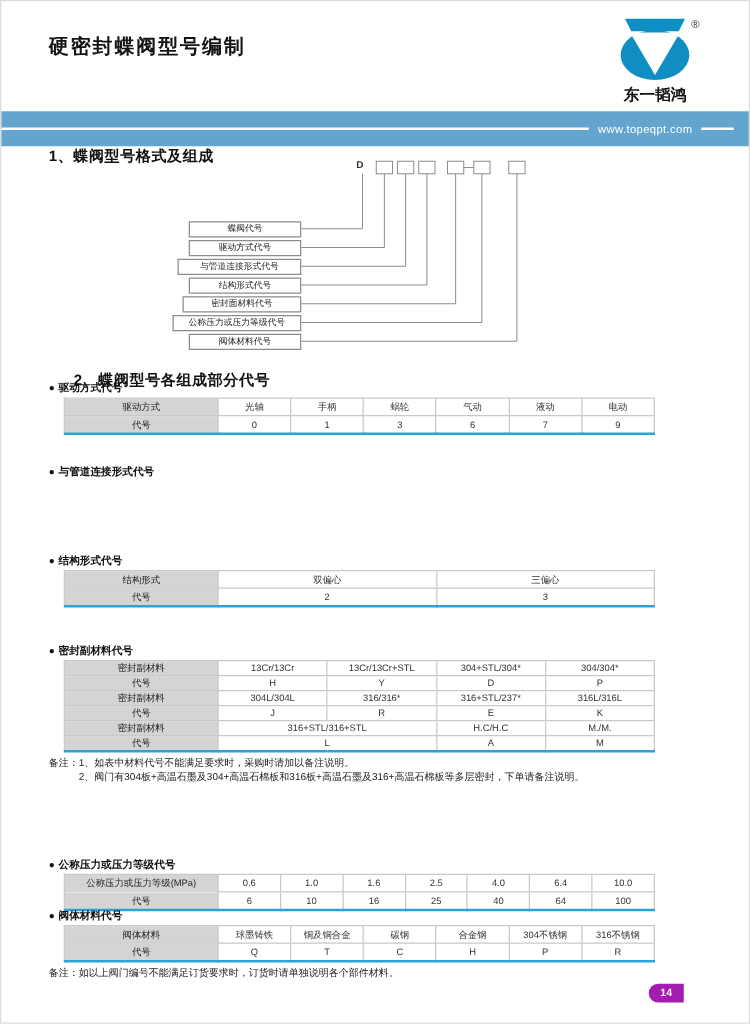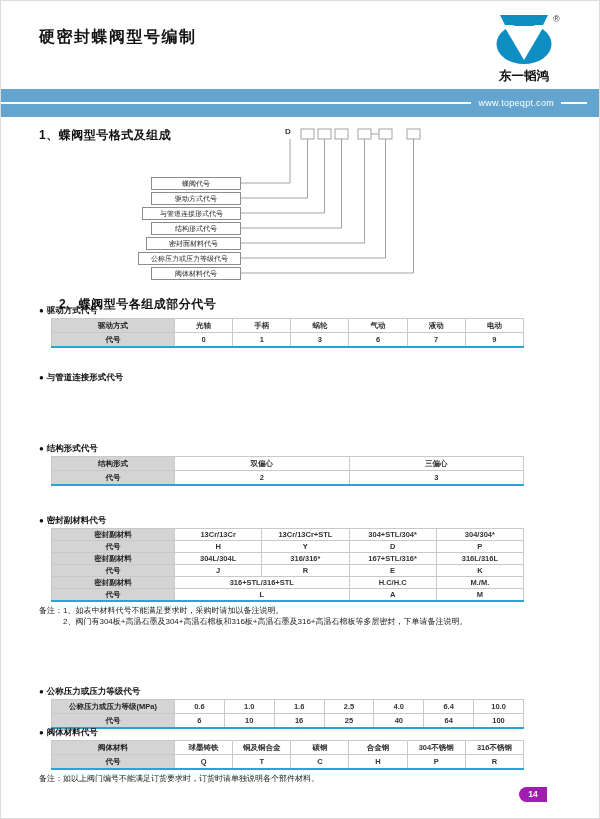--- a/index.html
+++ b/index.html
@@ -7,29 +7,29 @@
     width:600px;height:819px;position:relative;background:#fff;
     font-family:"Liberation Sans","DejaVu Sans",sans-serif;
     overflow:hidden;border:1px solid #dcdcdc;box-sizing:border-box;color:#222;
   }
   .title{position:absolute;left:38px;top:26px;font-size:16px;font-weight:bold;letter-spacing:1.5px;color:#141414;}
   .logo{position:absolute;left:480px;top:6px;}
   .banner{position:absolute;left:0;top:88px;width:600px;height:28px;background:#64a5cf;}
   .banner .line{position:absolute;left:0;right:14px;top:13px;height:2px;background:#fff;}
   .banner .url{position:absolute;right:40px;top:8px;background:#64a5cf;padding:0 7px;color:#fff;font-size:9px;line-height:12px;letter-spacing:.3px;}
   .h-sec{position:absolute;left:38px;font-size:12px;font-weight:bold;color:#111;letter-spacing:.5px;}
-  .h-sec1{top:126px;text-align:center;} .h-sec2{top:295px;margin-left:20px;}
+  .h-sec1{top:116px;text-align:center;} .h-sec2{top:295px;margin-left:20px;}
   .diagram-svg{position:absolute;left:0;top:120px;}
   .dprefix{position:absolute;left:284px;top:126px;font-size:8px;font-weight:bold;color:#333;}
   .dlabel{position:absolute;height:13px;line-height:12px;border:1px solid #8c8c8c;background:#fff;
           font-size:7px;text-align:center;color:#222;box-sizing:border-box;white-space:nowrap;overflow:hidden;}
   .block{position:absolute;left:0;width:600px;}
   .bullet{margin-left:38px;font-size:8.5px;font-weight:bold;color:#111;height:12px;line-height:12px;}
   .bullet .dot{margin-right:3px;font-size:8px;}
-  table.tbl{margin-left:50px;width:473px;border-collapse:collapse;table-layout:fixed;margin-top:2px;border-bottom:2px solid #2aa4d6;font-weight:bold;}
+  table.tbl{margin-left:50px;width:473px;border-collapse:collapse;table-layout:fixed;margin-top:2px;border-bottom:2px solid #2aa4d6;}
   .tbl td{border:1px solid #c9c9c9;height:13px;text-align:center;font-size:7.5px;color:#333;padding:0;overflow:hidden;white-space:nowrap;}
   .tbl td.h{background:#d4d4d4;color:#222;}
   .tbl col.c0{width:123px;}
   .tbl.t4 td{height:11px;}
   .note{margin-left:38px;font-size:8px;color:#222;line-height:10px;margin-top:4px;white-space:nowrap;}
   .note.indent{margin-left:62px;margin-top:1px;}
   .badge{position:absolute;left:518px;top:786px;width:28px;height:15px;background:#a21caf;border-radius:8px 0 0 8px;
          color:#fff;font-size:8.5px;font-weight:bold;text-align:center;line-height:15px;}
 </style>
 </head>
@@ -160,21 +160,21 @@
       <td class="h">代号</td>
       <td>H</td>
       <td>Y</td>
       <td>D</td>
       <td>P</td>
     </tr>
     <tr>
       <td class="h">密封副材料</td>
       <td>304L/304L</td>
       <td>316/316*</td>
-      <td>167+STL/316*</td>
+      <td>316+STL/237*</td>
       <td>316L/316L</td>
     </tr>
     <tr>
       <td class="h">代号</td>
       <td>J</td>
       <td>R</td>
       <td>E</td>
       <td>K</td>
     </tr>
     <tr>

